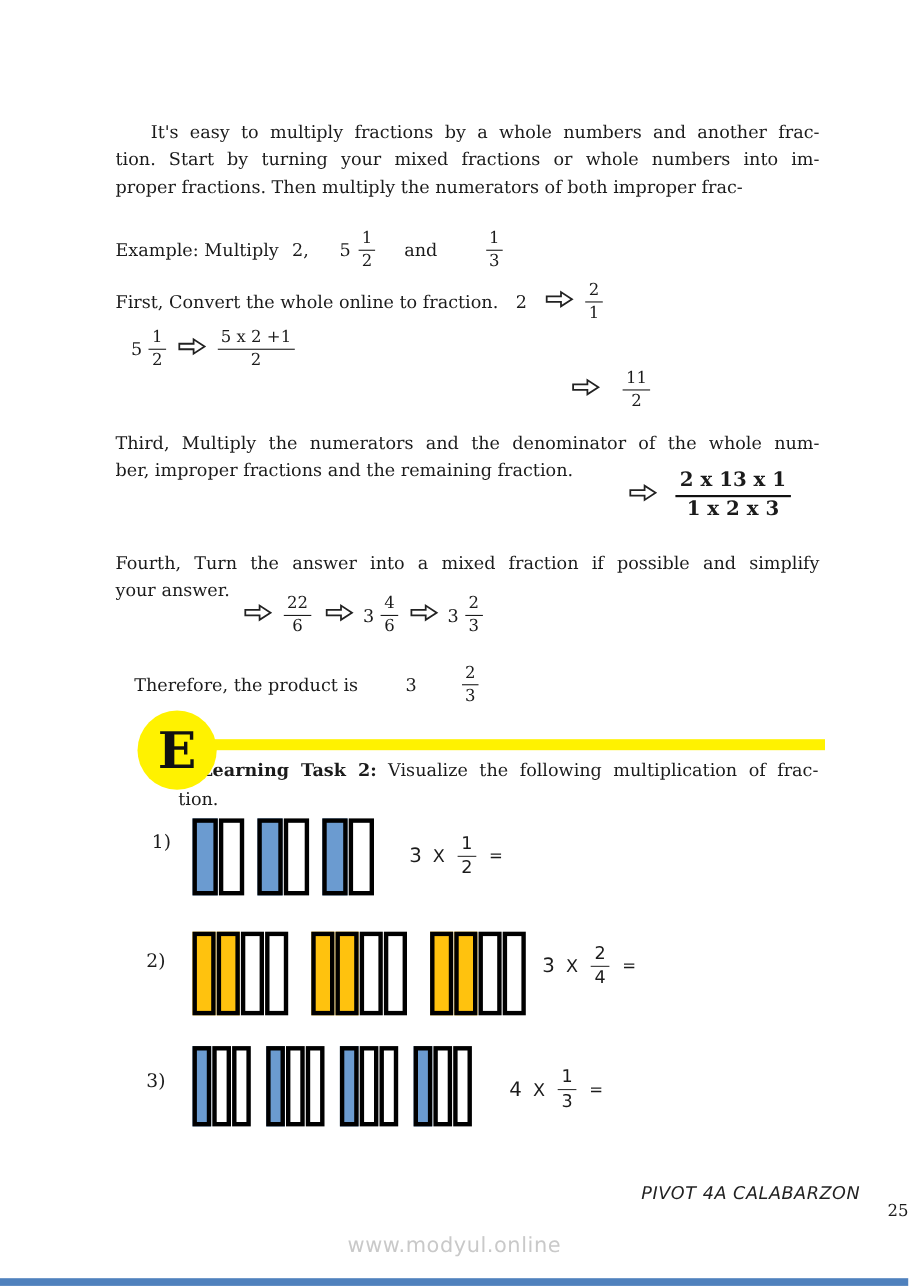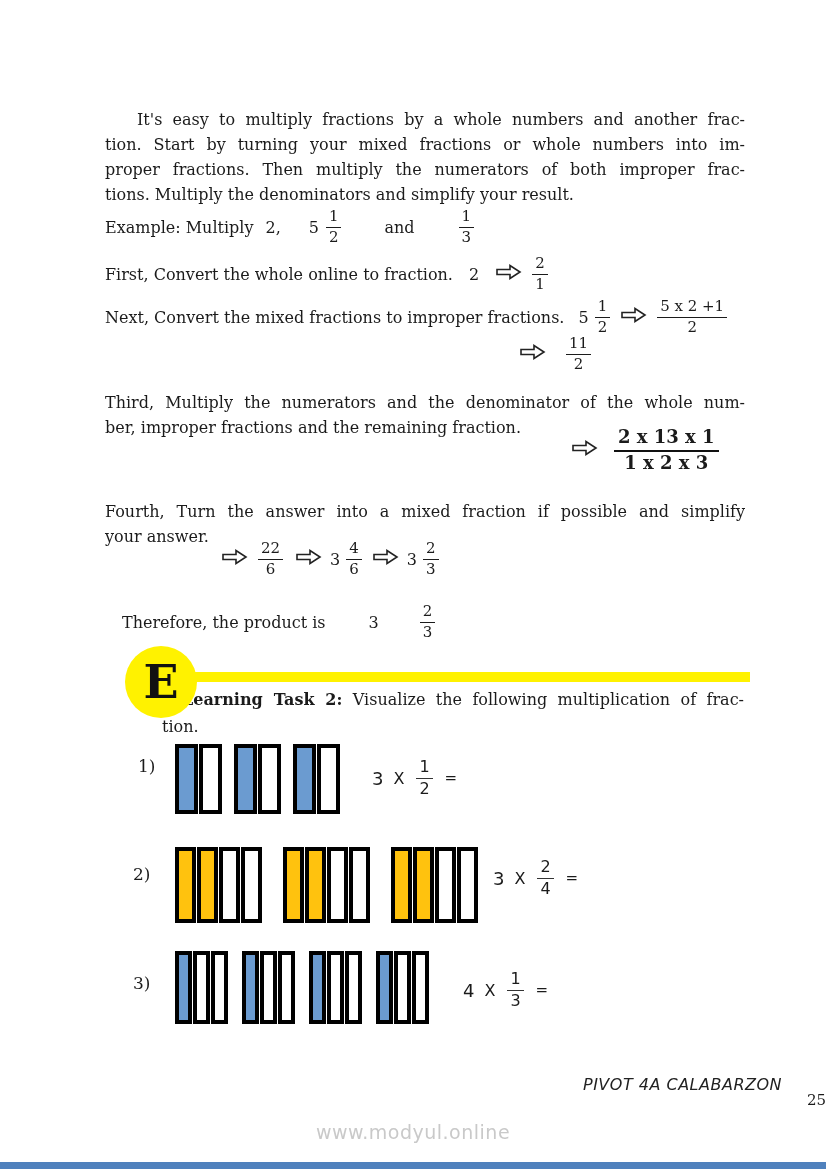--- a/index.html
+++ b/index.html
@@ -51,32 +51,31 @@
 </style>
 </head>
 <body>
 
 <div class="page">
 
   <div class="abs para" style="left:105px;top:107px;">
     <div class="line indent">It's easy to multiply fractions by a whole numbers and another frac-</div>
     <div class="line">tion. Start by turning your mixed fractions or whole numbers into im-</div>
     <div class="line">proper fractions. Then multiply the numerators of both improper frac-</div>
-    <div class="line">tions. Multiply the denominators and simplify your result.</div>
   </div>
 
   <div class="abs row" style="left:105px;top:204px;height:46px;">
     <span>Example: Multiply</span>
     <span style="margin-left:12px;">2,</span>
     <span style="margin-left:28px;">5</span>
     <span class="frac" style="margin-left:7px;">
       <span class="num">1</span>
       <span class="den">2</span>
     </span>
-    <span style="margin-left:43px;">and</span>
+    <span style="margin-left:26px;">and</span>
     <span class="frac" style="margin-left:44px;">
       <span class="num">1</span>
       <span class="den">3</span>
     </span>
   </div>
 
   <div class="abs row" style="left:105px;top:252px;height:44px;">
     <span>First, Convert the whole online to fraction.</span>
     <span style="margin-left:16px;">2</span>
     <span class="arrow" style="margin-left:16px;">
@@ -84,21 +83,20 @@
           <path d="M2 6.5 H15 V2.5 L25 9 L15 15.5 V11.5 H2 Z" fill="#fff" stroke="#222" stroke-width="1.6"></path>
         </svg>
     </span>
     <span class="frac" style="margin-left:10px;">
       <span class="num">2</span>
       <span class="den">1</span>
     </span>
   </div>
 
   <div class="abs row" style="left:105px;top:291px;height:52px;">
-    <span>Next, Convert the mixed fractions to improper fractions.</span>
     <span style="margin-left:14px;">5</span>
     <span class="frac" style="margin-left:6px;">
       <span class="num">1</span>
       <span class="den">2</span>
     </span>
     <span class="arrow" style="margin-left:10px;">
       <svg width="27" height="18" viewBox="0 0 27 18">
           <path d="M2 6.5 H15 V2.5 L25 9 L15 15.5 V11.5 H2 Z" fill="#fff" stroke="#222" stroke-width="1.6"></path>
         </svg>
     </span>

